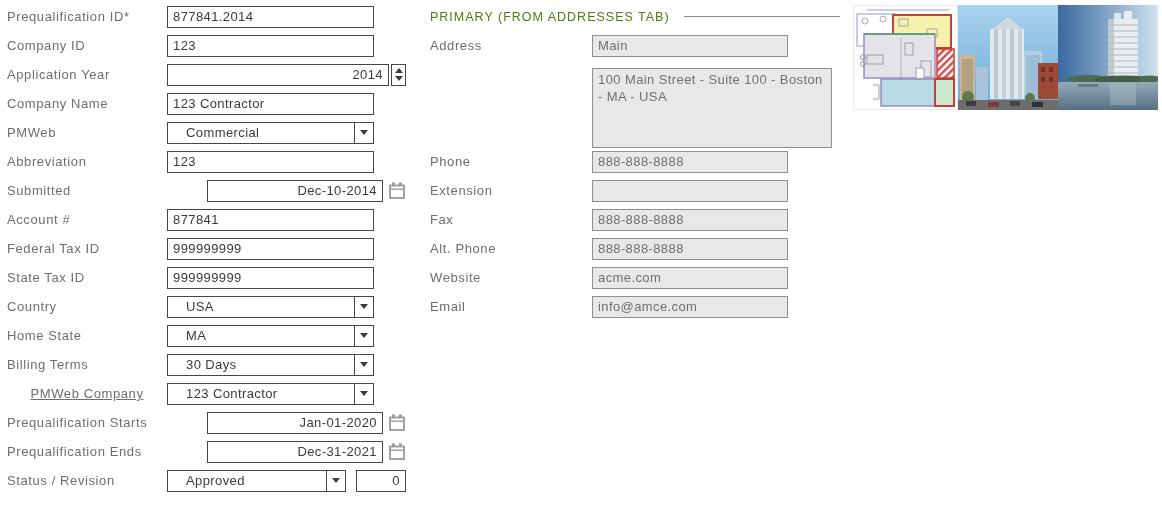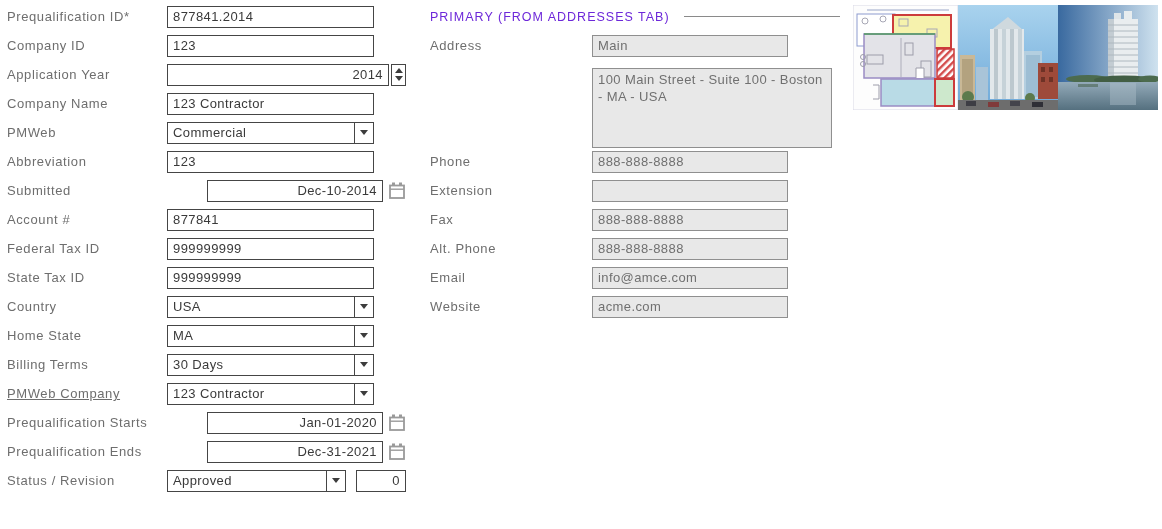--- a/index.html
+++ b/index.html
@@ -9,33 +9,33 @@
     font-family:"Liberation Sans", sans-serif;
     -webkit-font-smoothing:antialiased;
   }
   *{box-sizing:border-box;}
 
   
   .flabel{
     font-size:13px;color:#6e6e6e;letter-spacing:.6px;
     white-space:nowrap;overflow:hidden;
   }
-  .link-label{text-decoration:underline;cursor:pointer;}
+  .link-label{text-decoration:underline;cursor:pointer;text-align:center;}
   .tinput{
     height:22px;border:1px solid #454545;background:#fff;
     font-size:13px;color:#3a3a3a;letter-spacing:.4px;
     display:flex;align-items:center;padding:0 5px;white-space:nowrap;overflow:hidden;
   }
   .ralign{justify-content:flex-end;}
   .ro{background:#e8e8e8;border-color:#8f8f8f;color:#707070;}
 
   .select{display:flex;height:22px;border:1px solid #454545;background:#fff;}
   .select .sval{
     flex:1;display:flex;align-items:center;padding:0 5px;
-    font-size:13px;color:#3a3a3a;letter-spacing:.4px;white-space:nowrap;overflow:hidden;
+    font-size:13px;color:#3a3a3a;letter-spacing:.4px;white-space:nowrap;overflow:hidden;margin-left:13px;
   }
   .select .sbtn{
     width:19px;border-left:1px solid #454545;background:#fff;
     display:flex;align-items:center;justify-content:center;cursor:pointer;flex:none;
   }
   .caret{width:0;height:0;border-left:4px solid transparent;border-right:4px solid transparent;border-top:5px solid #3c3c3c;display:block;}
 
   .spinner{
     width:15px;height:22px;border:1px solid #454545;background:#fff;margin-left:2px;
     display:flex;flex-direction:column;align-items:center;justify-content:center;gap:3px;cursor:pointer;flex:none;
@@ -56,21 +56,21 @@
   .w-status{width:180px;gap:8px;}
   .numbox{width:50px;margin-left:10px;flex:none;}
 
   
   .right-col{position:absolute;left:430px;top:2px;width:410px;}
   .rrow{height:29px;display:flex;align-items:center;}
   .rrow .flabel{width:162px;flex:none;}
   .rrow .ctrl{width:196px;display:flex;align-items:center;}
   .r-input{width:240px;}
   .sec-head{height:29px;display:flex;align-items:center;}
-  .sec-title{font-size:12.5px;color:#6d28d9;letter-spacing:1px;white-space:nowrap;}
+  .sec-title{font-size:12.5px;color:#4d7c0f;letter-spacing:1px;white-space:nowrap;}
   .sec-line{flex:1;height:1px;background:#8a8a8a;margin-left:14px;}
   .addr-row{height:87px;display:flex;align-items:flex-start;}
   .addr-row .flabel{width:162px;flex:none;}
   .txtarea{
     width:240px;height:80px;margin-top:8px;
     border:1px solid #8f8f8f;background:#e8e8e8;color:#707070;
     font-size:13px;letter-spacing:.4px;line-height:17px;padding:2px 5px;overflow:hidden;
   }
 
   
@@ -304,30 +304,30 @@
   </div>
 
   <div class="rrow">
     <div class="flabel">Alt. Phone</div>
     <div class="ctrl">
         <div class="tinput ro r-input">888-888-8888</div>
       </div>
   </div>
 
   <div class="rrow">
+    <div class="flabel">Website</div>
+    <div class="ctrl">
+        <div class="tinput ro r-input">acme.com</div>
+      </div>
+  </div>
+
+  <div class="rrow">
     <div class="flabel">Email</div>
     <div class="ctrl">
         <div class="tinput ro r-input">info@amce.com</div>
-      </div>
-  </div>
-
-  <div class="rrow">
-    <div class="flabel">Website</div>
-    <div class="ctrl">
-        <div class="tinput ro r-input">acme.com</div>
       </div>
   </div>
 
 </div>
 
 <div class="thumbs">
 
   <svg class="thumb" width="105" height="105" viewBox="0 0 105 105">
     <defs>
       <pattern id="hatch" width="5" height="5" patternTransform="rotate(45)" patternUnits="userSpaceOnUse">

